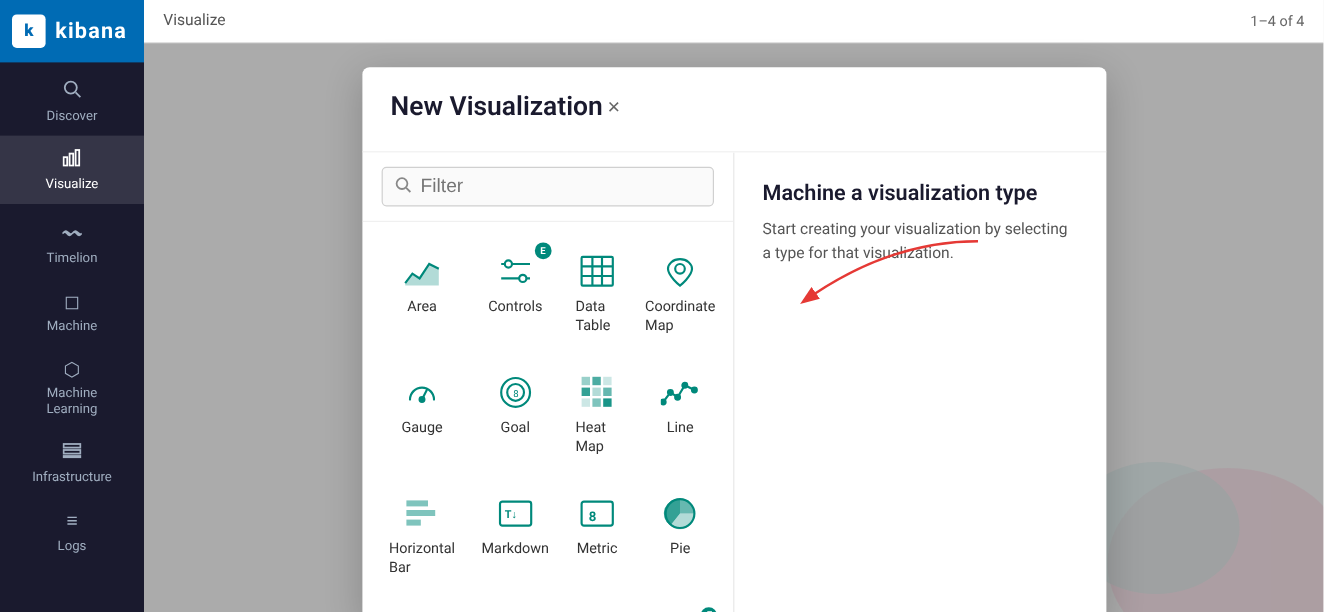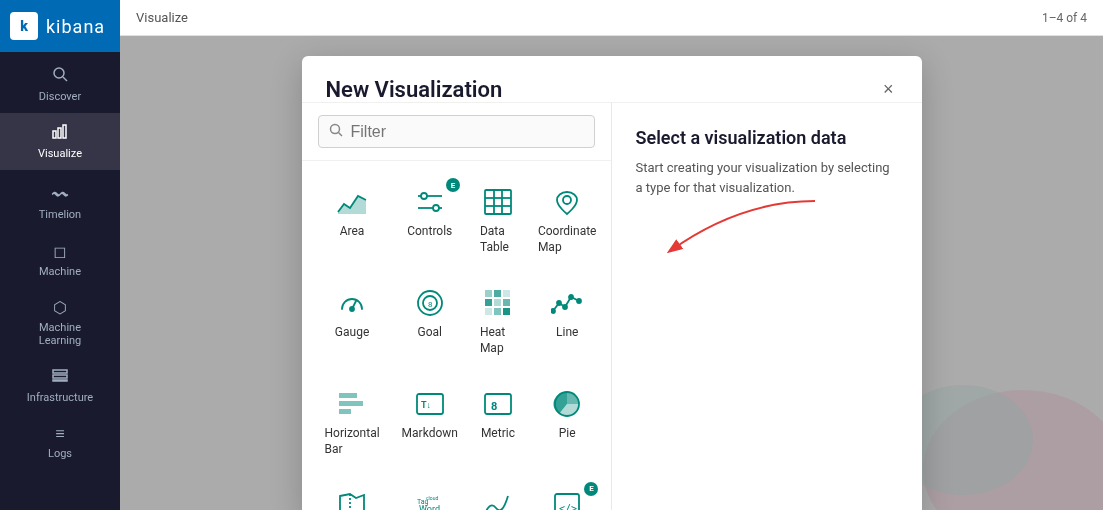--- a/index.html
+++ b/index.html
@@ -27,21 +27,21 @@
     }
     .sidebar-logo-icon {
       width: 28px;
       height: 28px;
       background: white;
       border-radius: 4px;
       display: flex; align-items: center; justify-content: center;
       font-weight: 900; font-size: 14px; color: #006bb4;
     }
     .sidebar-logo-text {
-      color: white; font-size: 18px; font-weight: 400; letter-spacing: 1px;
+      color: white; font-size: 18px; font-weight: 700; letter-spacing: 1px;
     }
     .sidebar-item {
       width: 100%;
       display: flex;
       flex-direction: column;
       align-items: center;
       padding: 10px 20px;
       color: #a0aec0;
       cursor: pointer;
       font-size: 11px;
@@ -104,22 +104,21 @@
       width: 620px;
       max-height: 460px;
       box-shadow: 0 8px 32px rgba(0,0,0,0.2);
       display: flex;
       flex-direction: column;
       overflow: hidden;
     }
     .modal-header {
       display: flex;
       align-items: center;
-      justify-content: space-between;
-      padding: 20px 24px 0;
+      padding: 20px 24px 24px;
       border-bottom: 1px solid #f0f0f0;
     }
     .modal-title {
       font-size: 22px;
       font-weight: 600;
       color: #1a1a2e;
     }
     .modal-close {
       background: none;
       border: none;
@@ -522,21 +521,21 @@
                     </svg>
                 </div>
 
                 <div class="viz-badge">E</div>
               </div>
 
             </div>
           </div>
 
           <div class="right-panel">
-            <h3 class="right-panel-title">Select a visualization data</h3>
+            <h3 class="right-panel-title">Machine a visualization type</h3>
             <p class="right-panel-desc">Start creating your visualization by selecting a type for that visualization.</p>
 
             <svg style="position:absolute; left:540px; top:155px; width:160px; height:120px; pointer-events:none; overflow:visible;">
               <defs>
                 <marker id="arrowhead" markerWidth="8" markerHeight="6" refX="6" refY="3" orient="auto">
                   <polygon points="0 0, 8 3, 0 6" fill="#e53935"></polygon>
                 </marker>
               </defs>
               <path d="M155 10 Q80 10 10 60" stroke="#e53935" stroke-width="2" fill="none" marker-end="url(#arrowhead)"></path>
             </svg>

